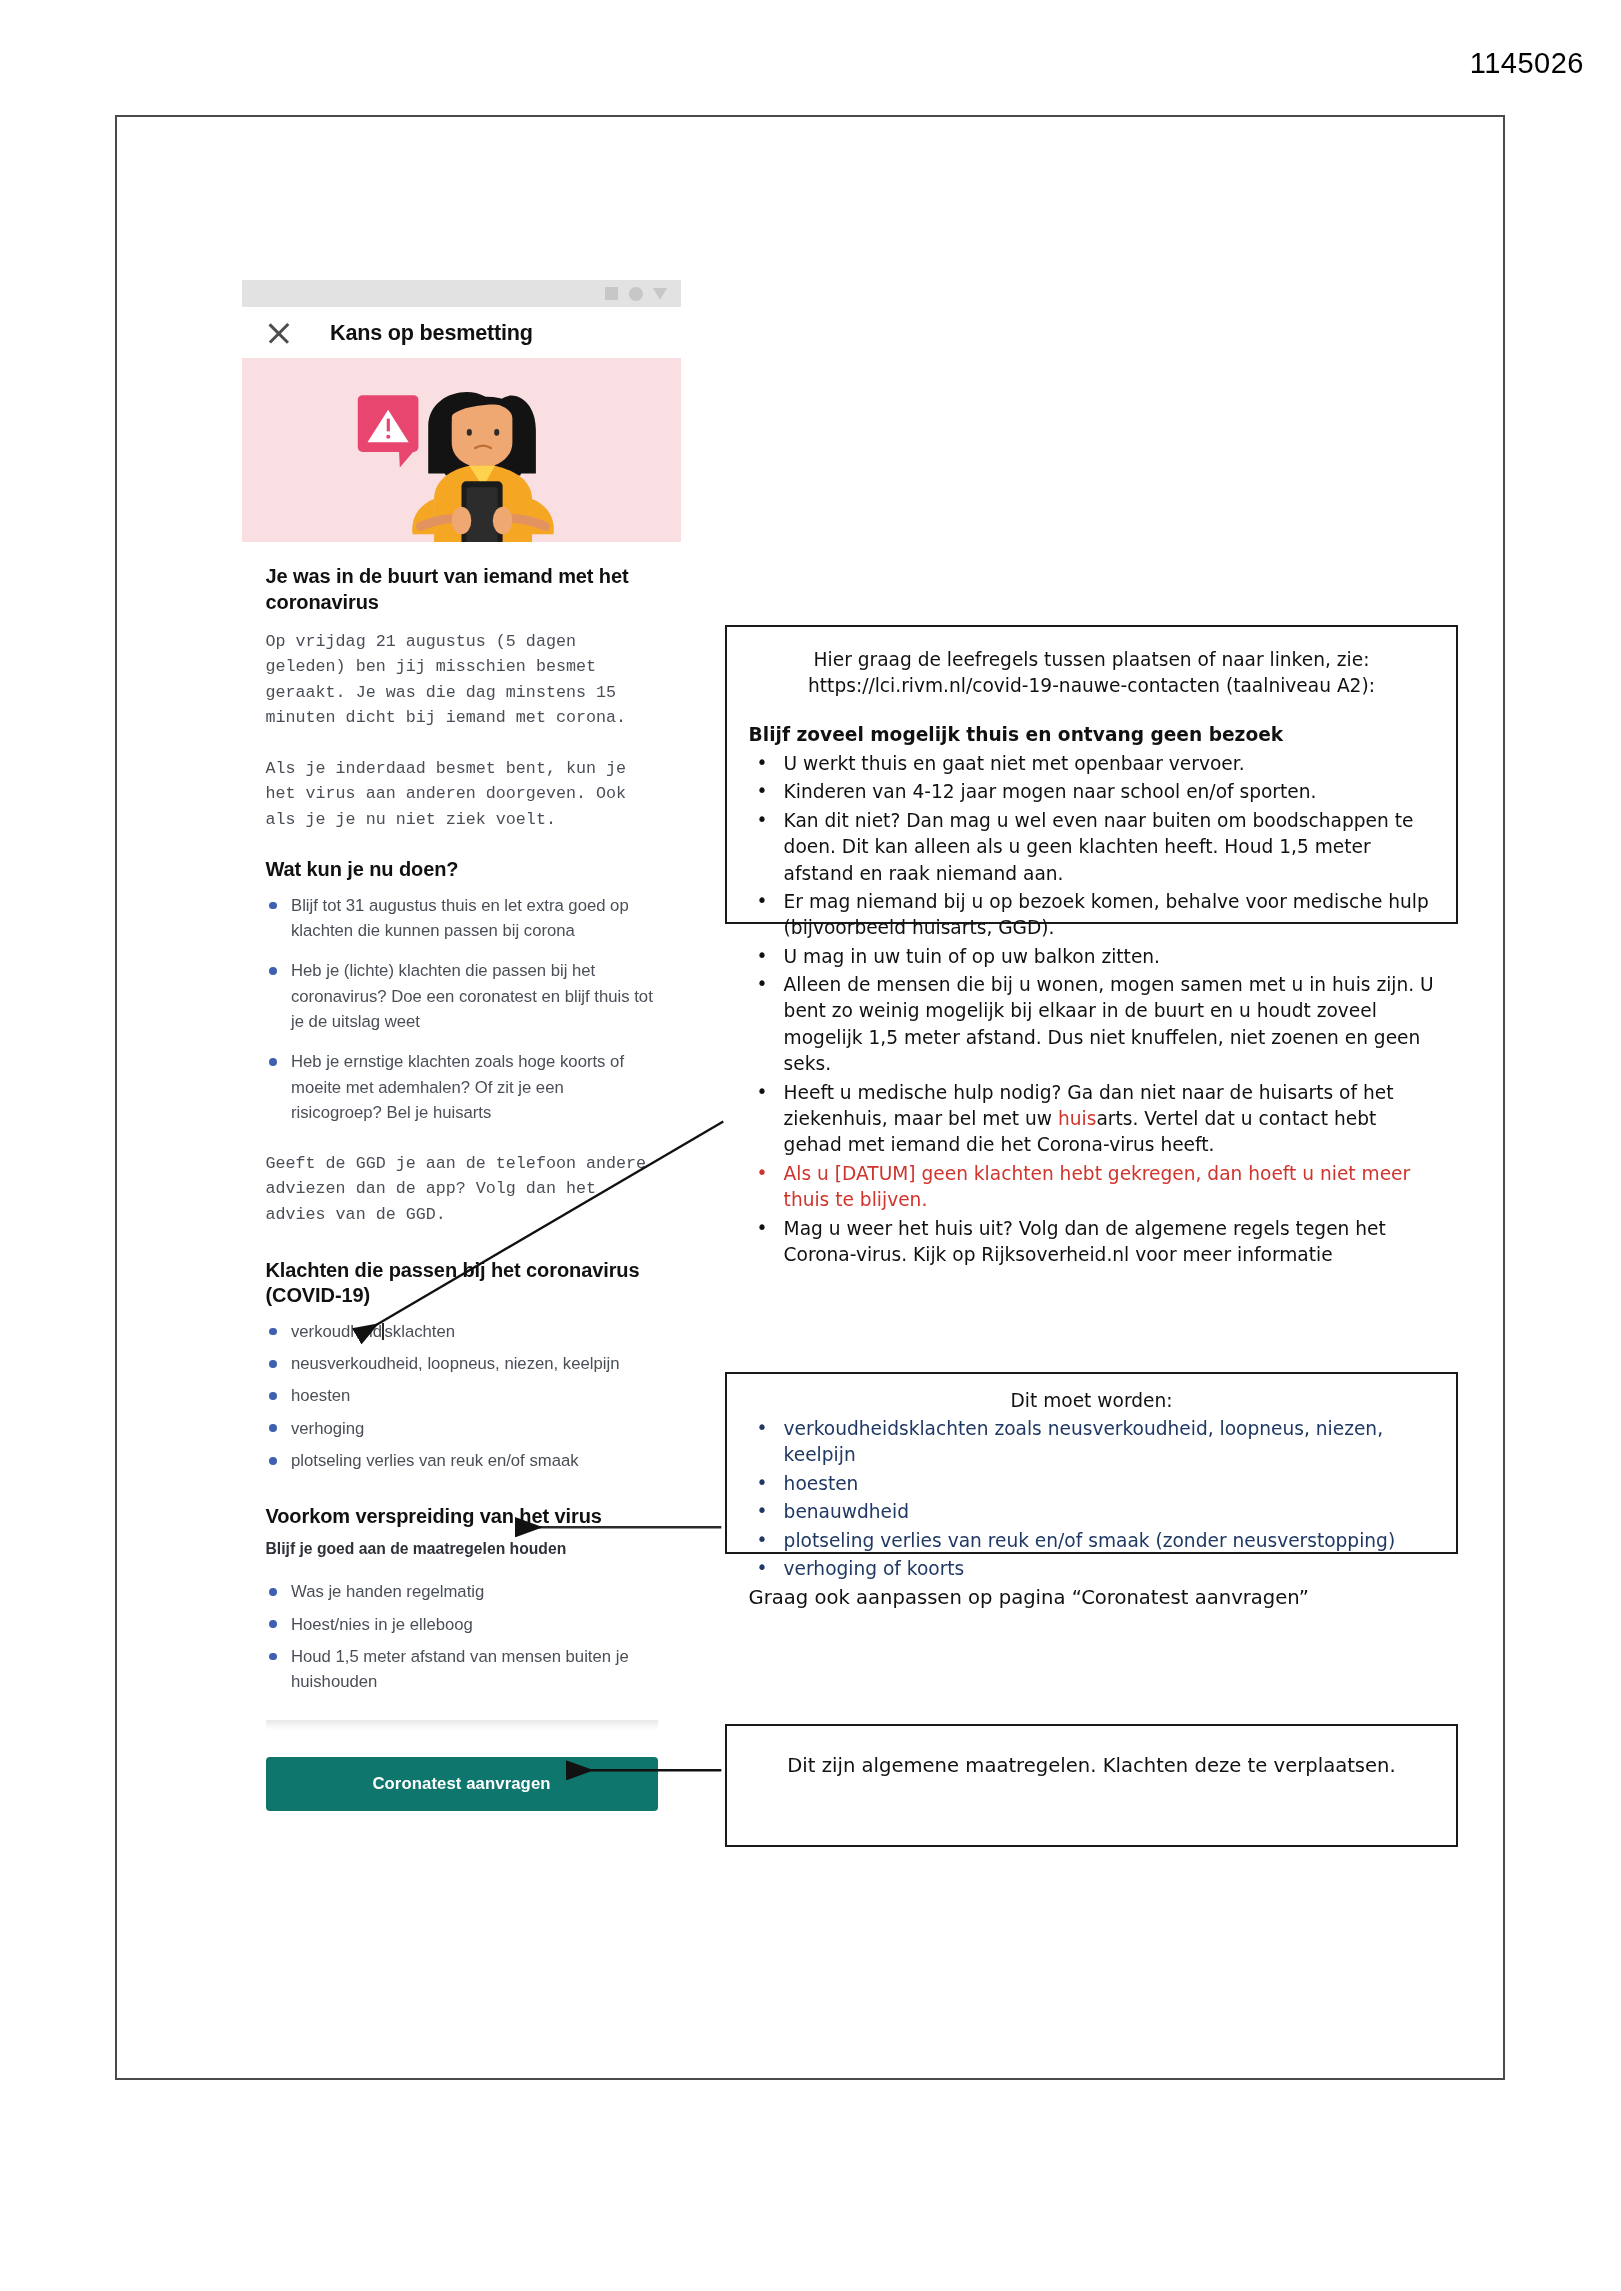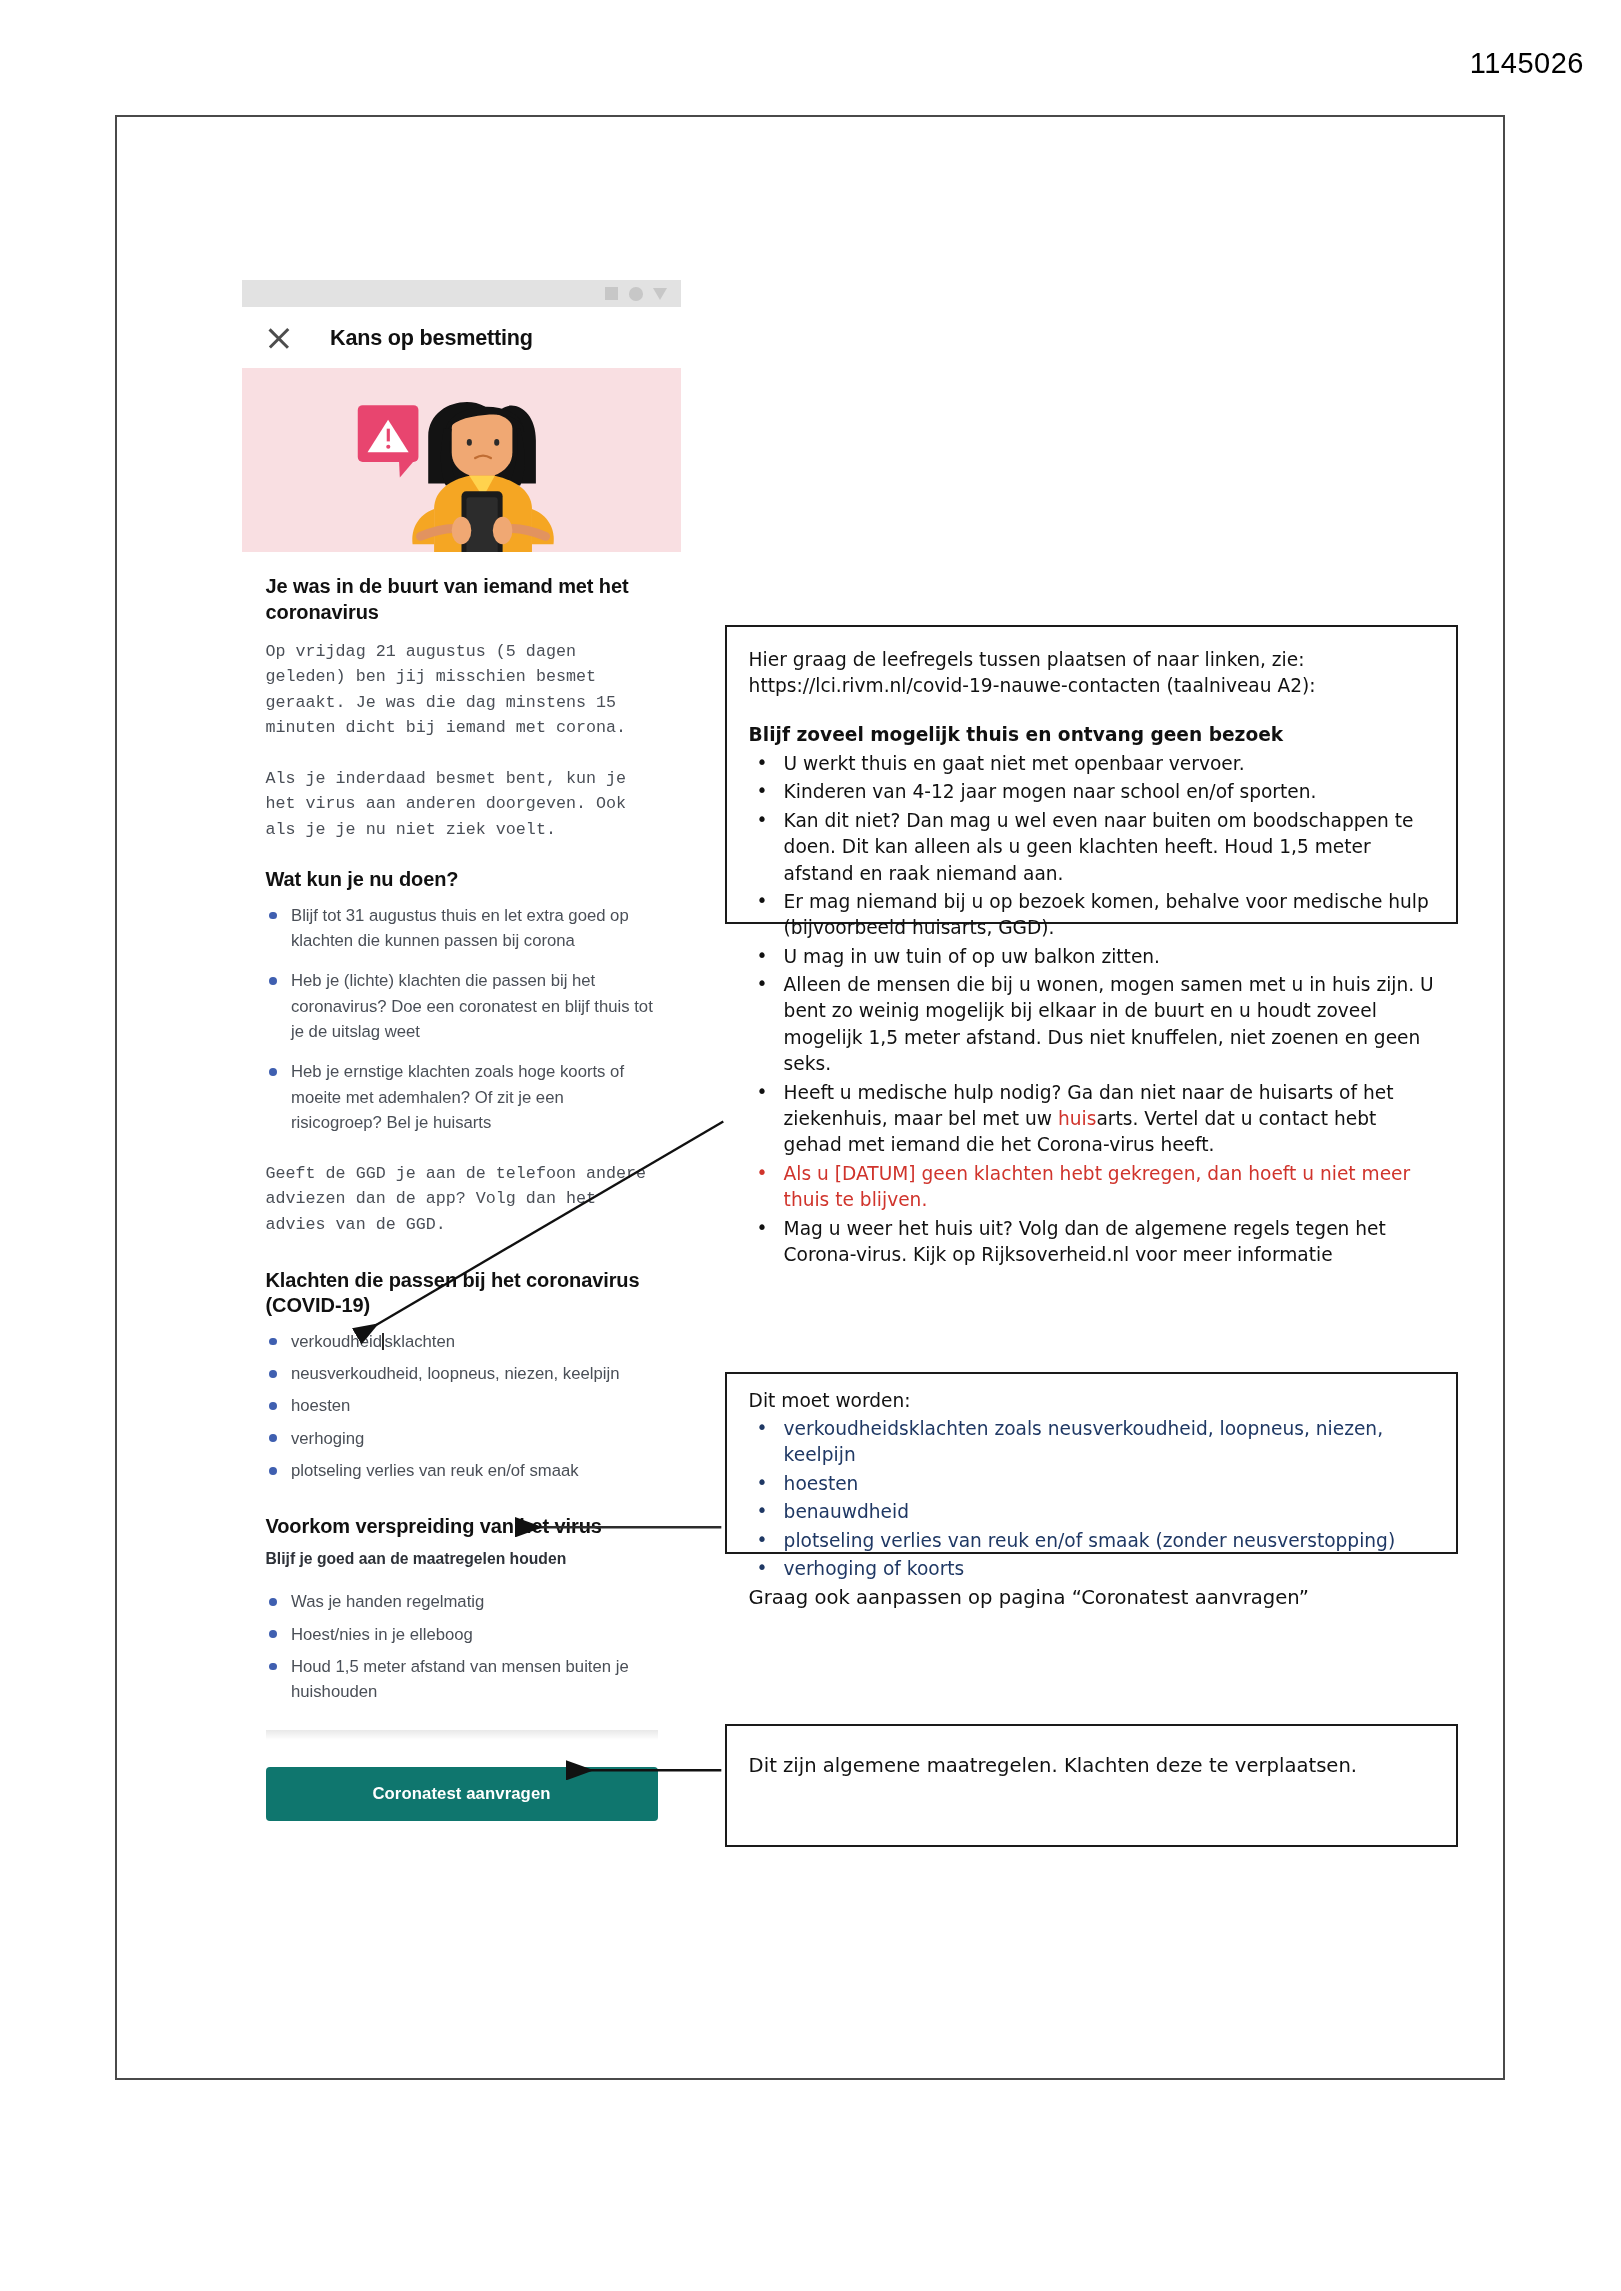--- a/index.html
+++ b/index.html
@@ -67,21 +67,21 @@
     border-radius: 50%;
   }
   .sb-triangle {
     width: 0; height: 0;
     border-left: 7.8px solid transparent;
     border-right: 7.8px solid transparent;
     border-top: 12.7px solid #c7c7c7;
   }
 
   .phone-appbar {
-    height: 61px;
+    height: 51px;
     display: flex;
     align-items: center;
     background: #fff;
     padding-left: 23.5px;
   }
   .close-x {
     width: 25.5px; height: 25.5px;
     position: relative;
     flex: 0 0 auto;
   }
@@ -204,20 +204,21 @@
     background: #fff;
     font-family: "DejaVu Sans", sans-serif;
     color: #111;
   }
   .anno-inner { padding: 19.6px 21.6px 15.7px 21.6px; }
 
   .anno p.lead {
     font-size: 18.6px;
     line-height: 1.42;
     margin: 0 0 23.5px 0;
+    text-align: center;
   }
   .anno p.lead.nogap { margin-bottom: 0; }
   .anno h4 {
     font-size: 18.6px;
     font-weight: bold;
     margin: 0 0 3.9px 0;
     line-height: 1.3;
   }
   .anno ul {
     list-style: none;

